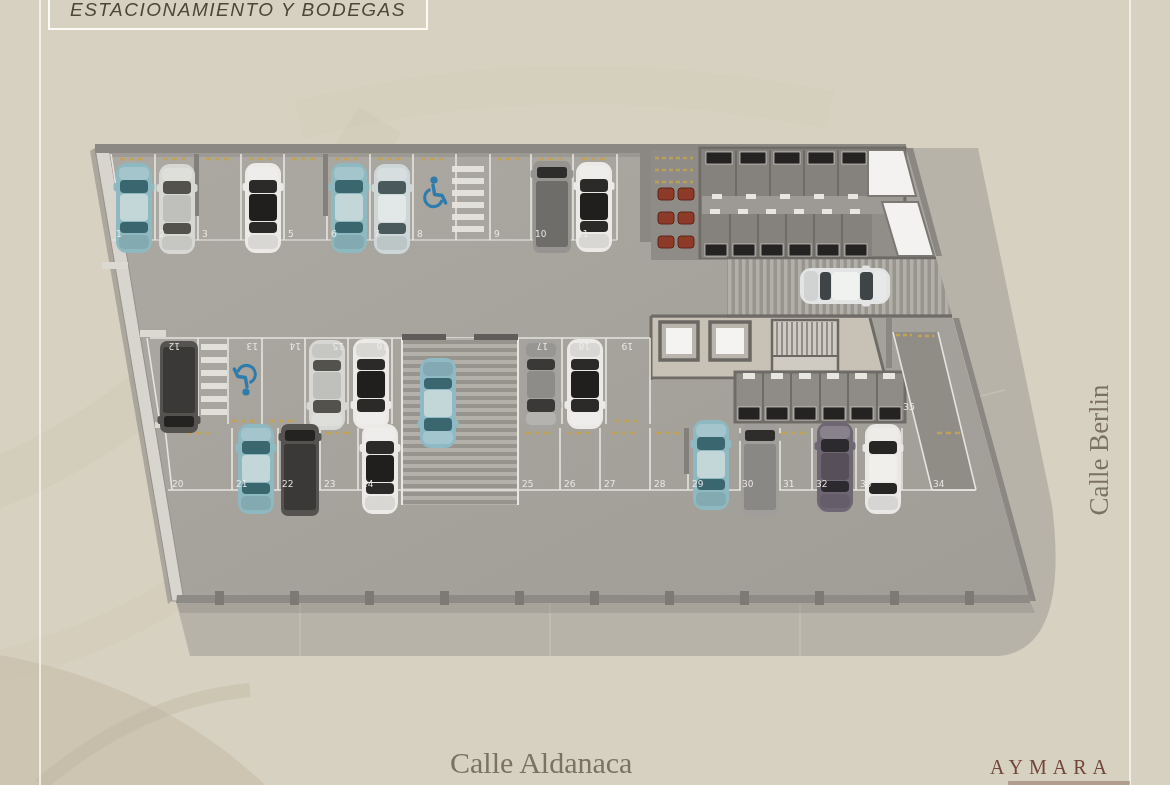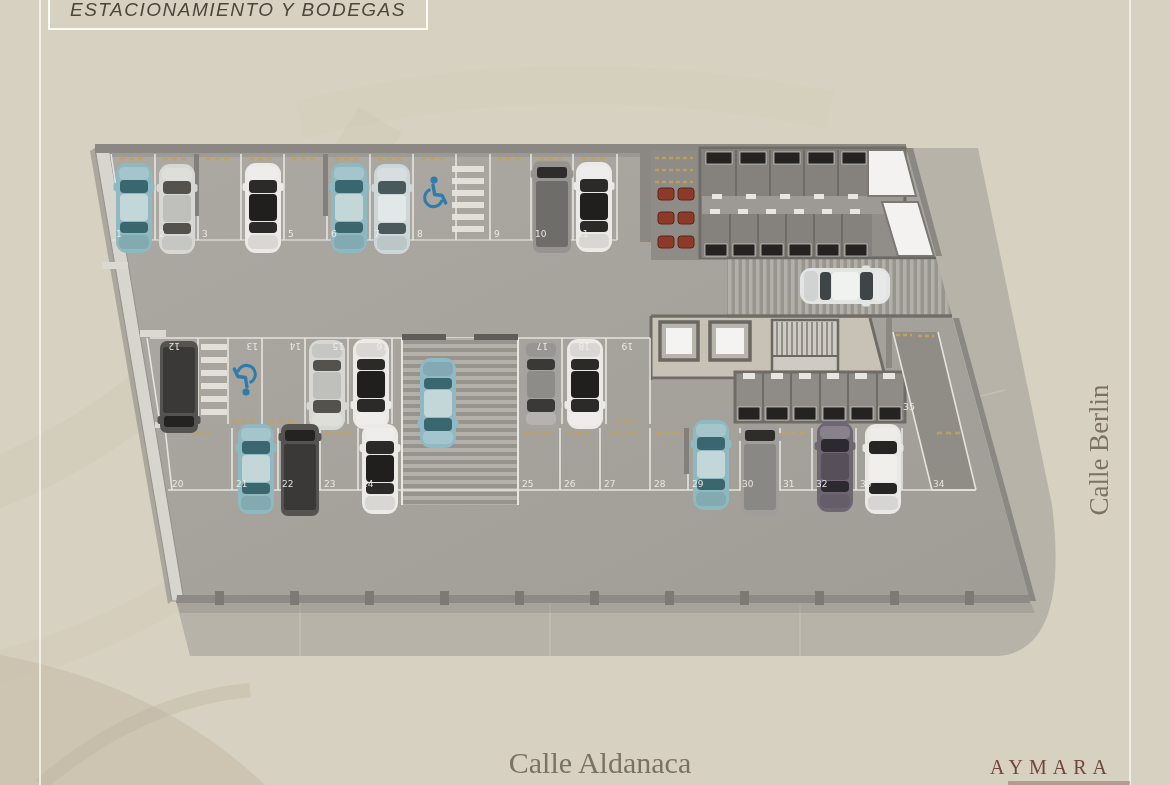--- a/index.html
+++ b/index.html
@@ -17,21 +17,21 @@
     display:flex;align-items:flex-end;justify-content:center;padding-bottom:7px;
   }
   .title-text{
     font-style:italic;font-weight:normal;font-size:19px;letter-spacing:1.5px;
     color:var(--title-text,#4e463a);white-space:nowrap;
   }
   .street{
     position:absolute;font-family:"Liberation Serif","DejaVu Serif",serif;
     color:var(--street-text,#7b7164);
   }
-  .street-bottom{left:450px;top:746px;width:300px;text-align:center;font-size:30px;}
+  .street-bottom{left:450px;top:746px;width:300px;font-size:30px;}
   .street-right{
     left:1019px;top:435px;width:160px;height:30px;text-align:center;font-size:27px;
     transform:rotate(-90deg);transform-origin:center center;
   }
   .brand{
     position:absolute;left:990px;top:756px;width:160px;text-align:left;
     font-family:"Liberation Serif","DejaVu Serif",serif;font-size:20px;
     letter-spacing:6px;color:var(--brand-text,#72463a);
   }
   .brand-tagline-sliver{

